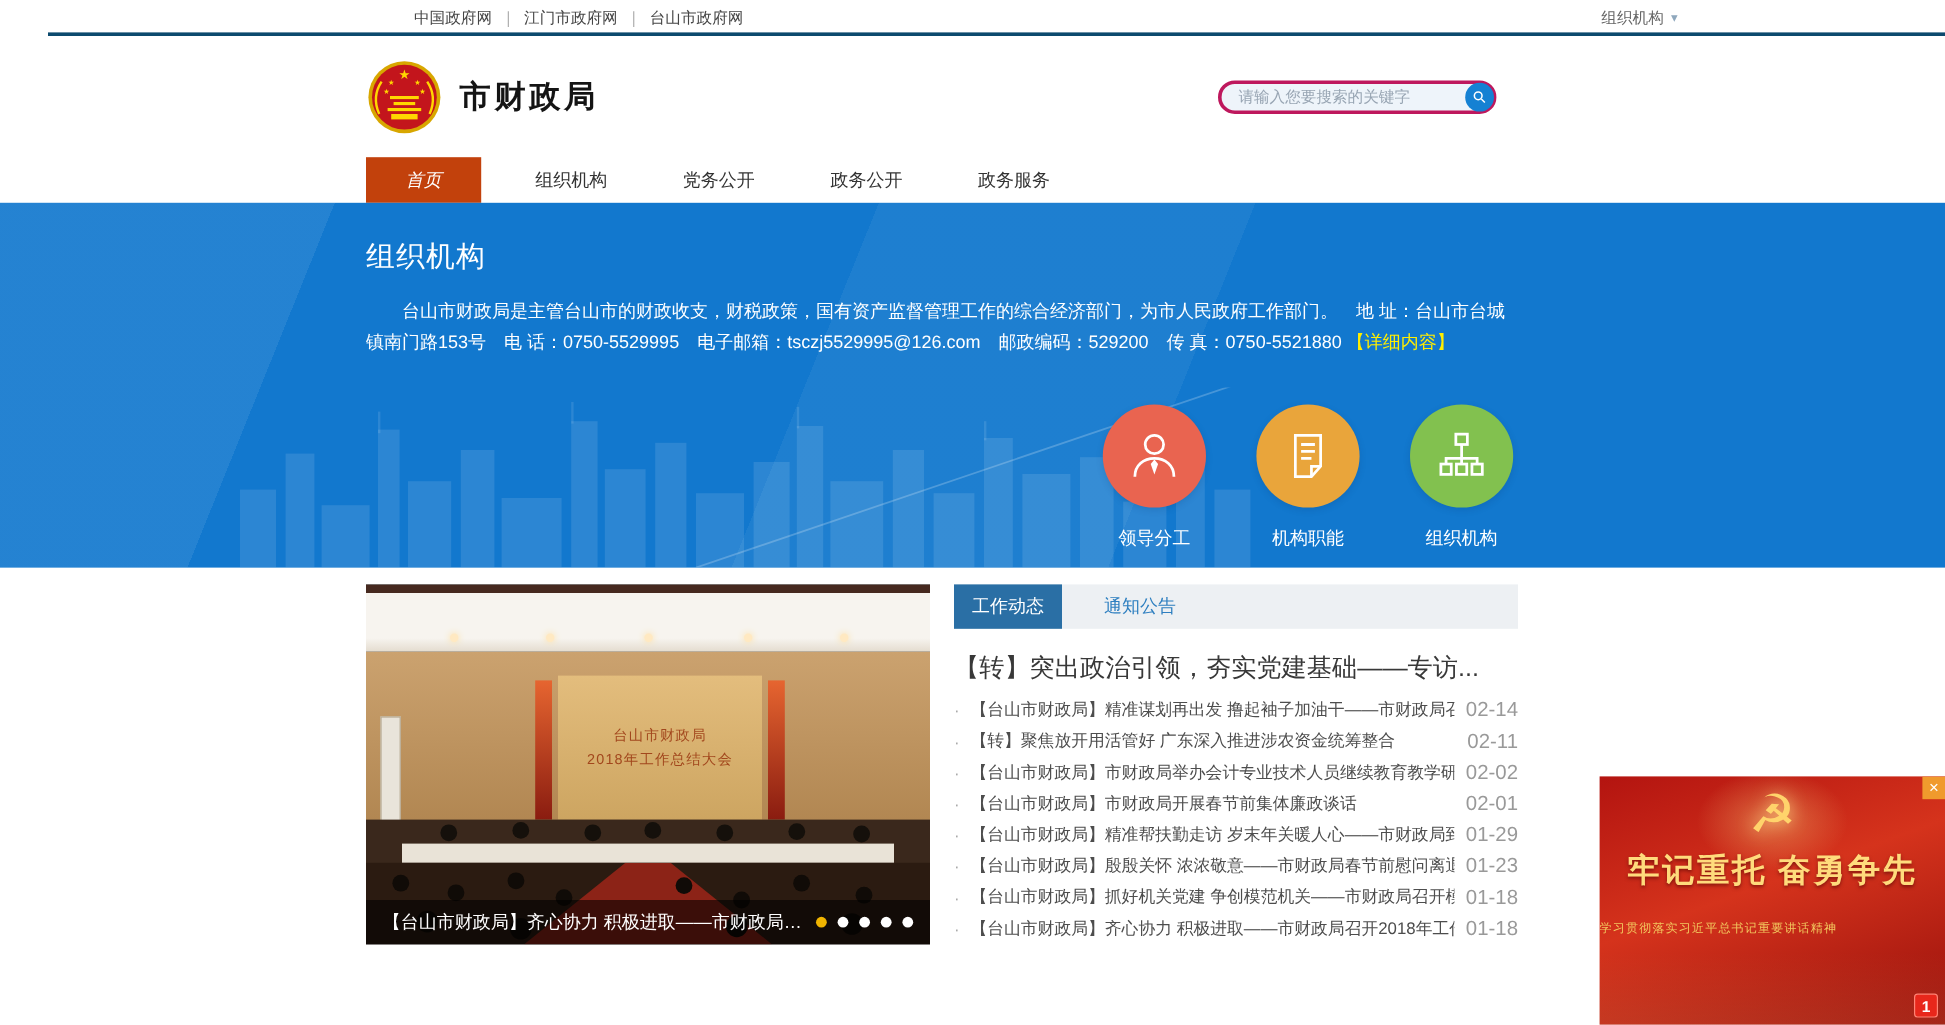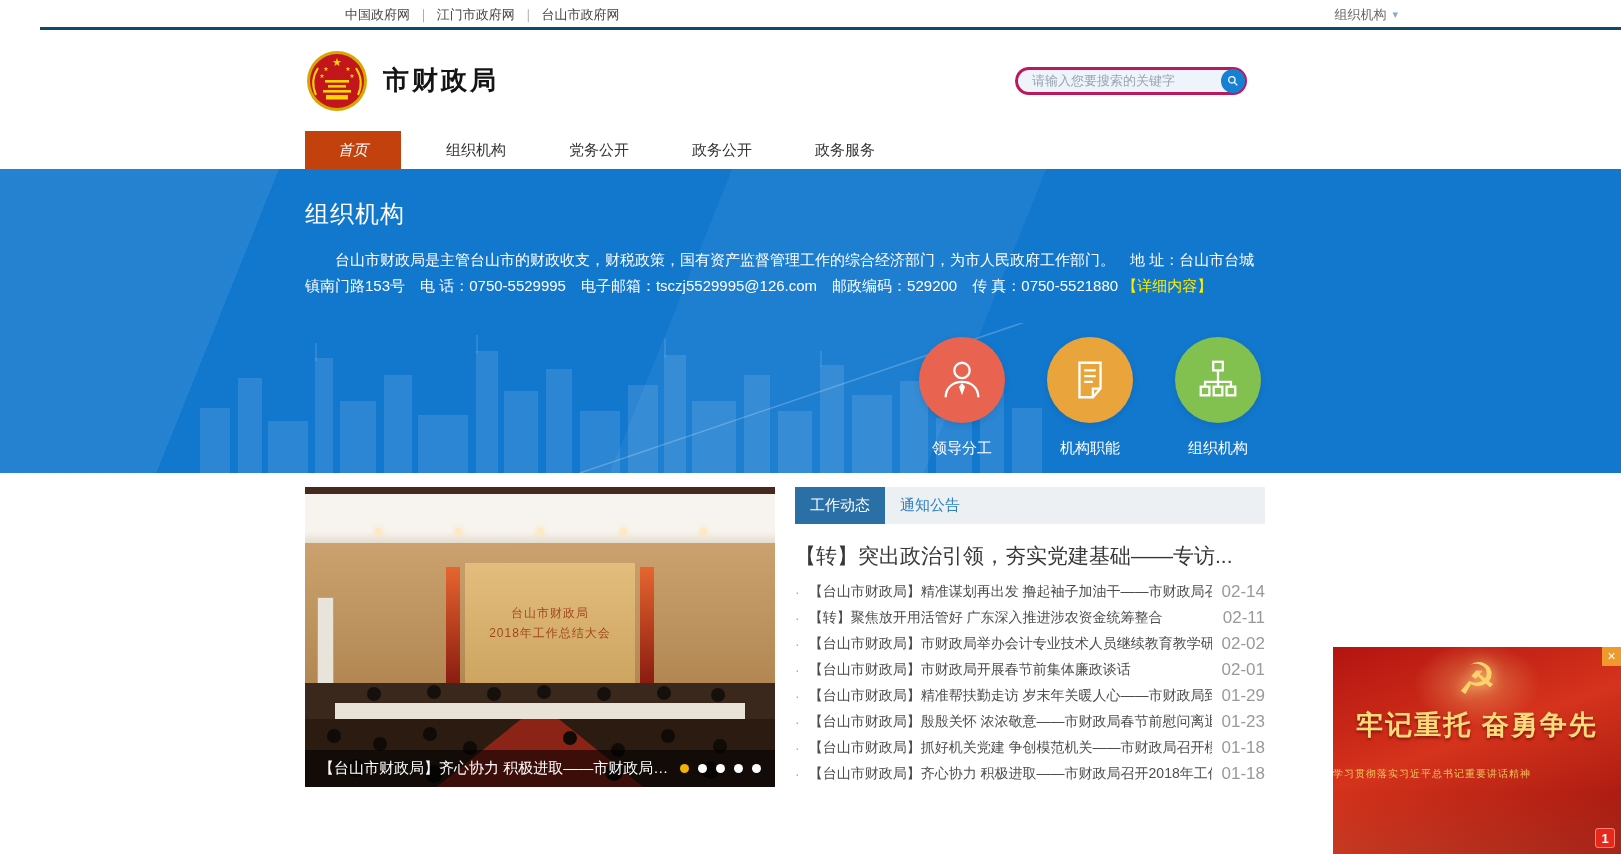--- a/index.html
+++ b/index.html
@@ -80,21 +80,21 @@
   .ph-audience .head { background:#100b07; }
   .caption-bar { position:absolute; left:0; right:0; bottom:0; height:37px; background:rgba(0,0,0,.58);
     display:flex; align-items:center; padding:0 14px; }
   .caption-text { color:#fff; font-size:15px; flex:1; white-space:nowrap; overflow:hidden; text-overflow:ellipsis; }
   .dots { display:flex; gap:9px; margin-left:10px; }
   .dot { width:9px; height:9px; border-radius:50%; background:#fff; cursor:pointer; }
   .dot.active { background:#f0b400; }
 
   
   .news { margin-left:20px; width:470px; }
-  .news-tabs { height:37px; background:#edf0f3; display:flex; }
+  .news-tabs { height:37px; background:#edf0f3; display:flex;gap:20px; }
   .news-tab { min-width:90px; padding:0 14px; display:flex; align-items:center; justify-content:center;
     font-size:15px; color:#2e7fc0; }
   .news-tab.active { background:#2a6fa5; color:#fff; }
   .news-headline { font-size:21px; color:#383838; font-weight:normal; margin:18px 0 9px; white-space:nowrap; overflow:hidden; }
   .news-list { list-style:none; margin:0; padding:0; }
   .news-item { display:flex; align-items:center; height:26px; font-size:14px; color:#4d4d4d; cursor:pointer; }
   .news-item .bullet { color:#aaa; margin-right:9px; flex:none; }
   .news-item .title { flex:1; white-space:nowrap; overflow:hidden; }
   .news-item .date { color:#999; font-size:17px; margin-left:10px; flex:none; }
 

